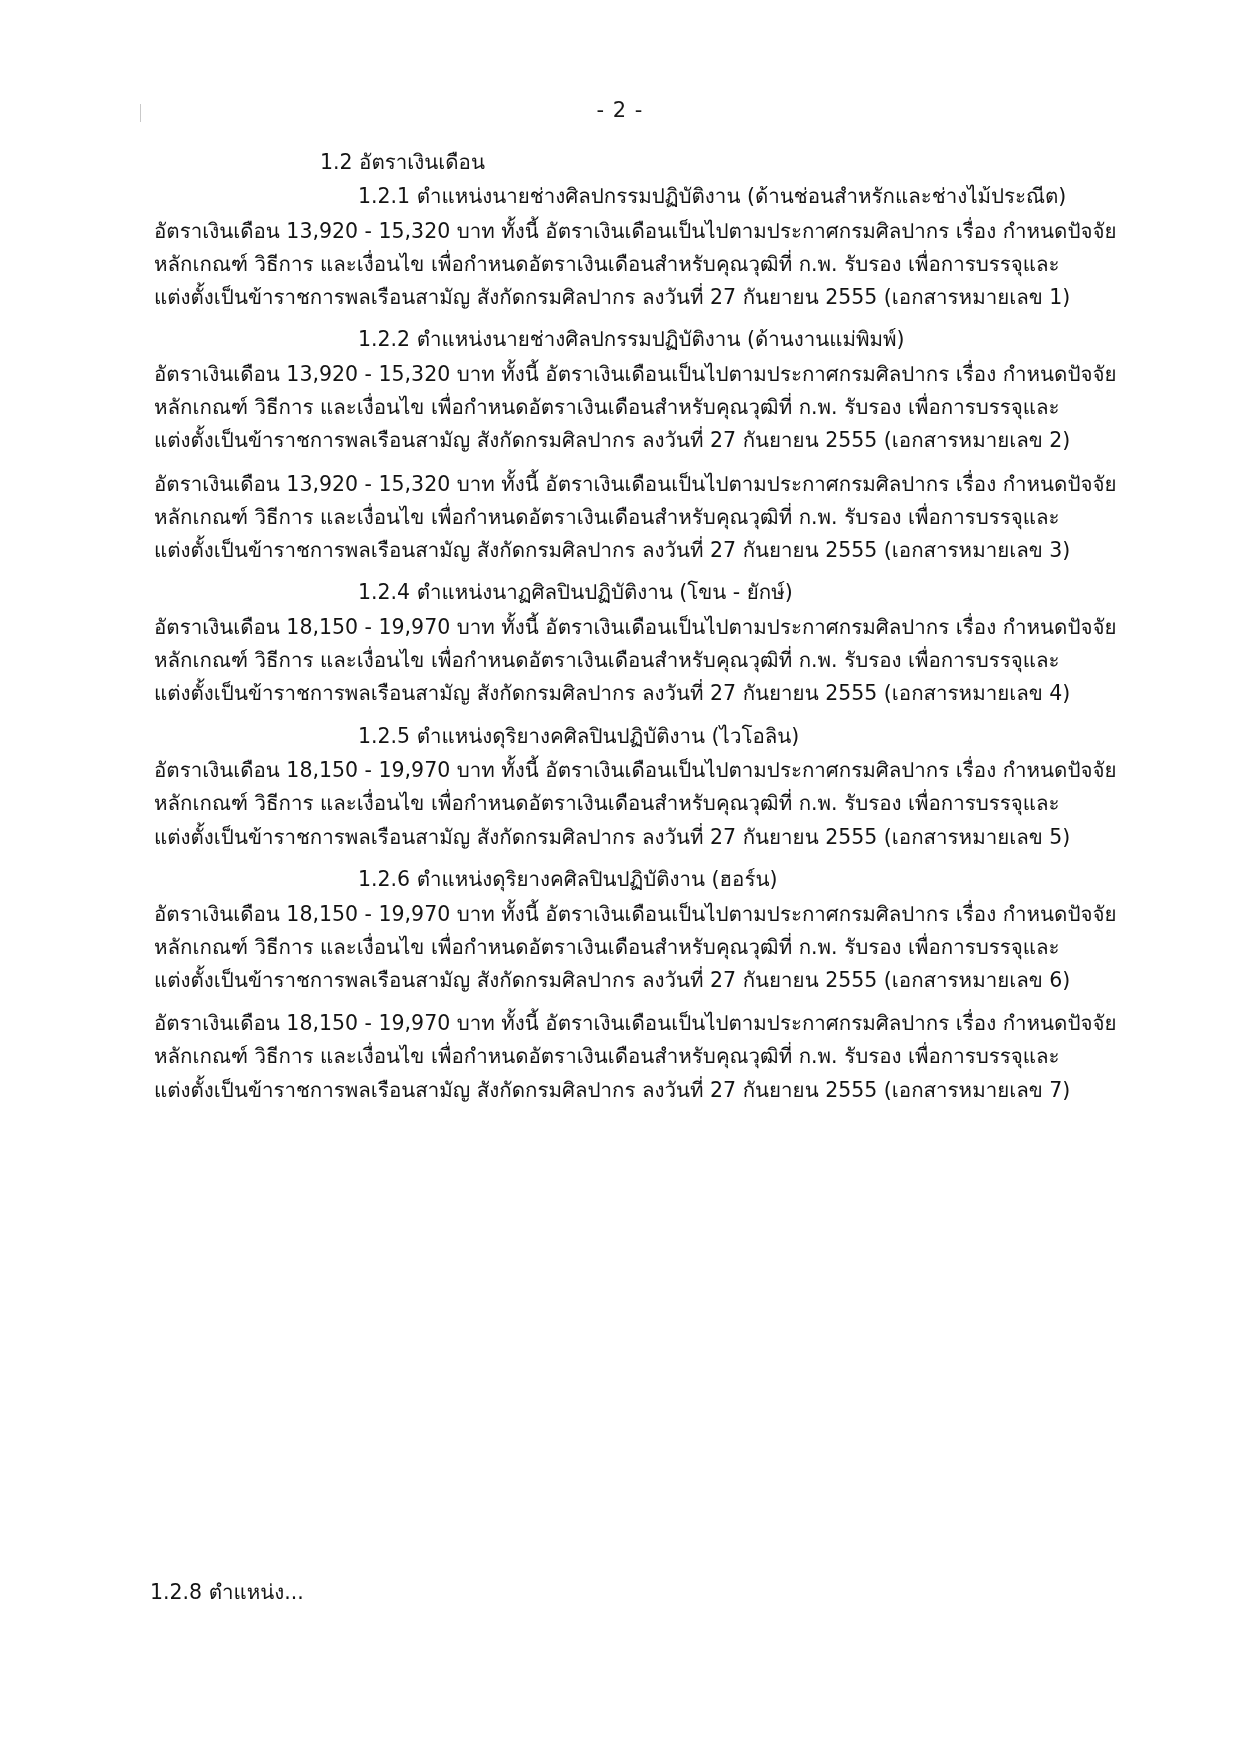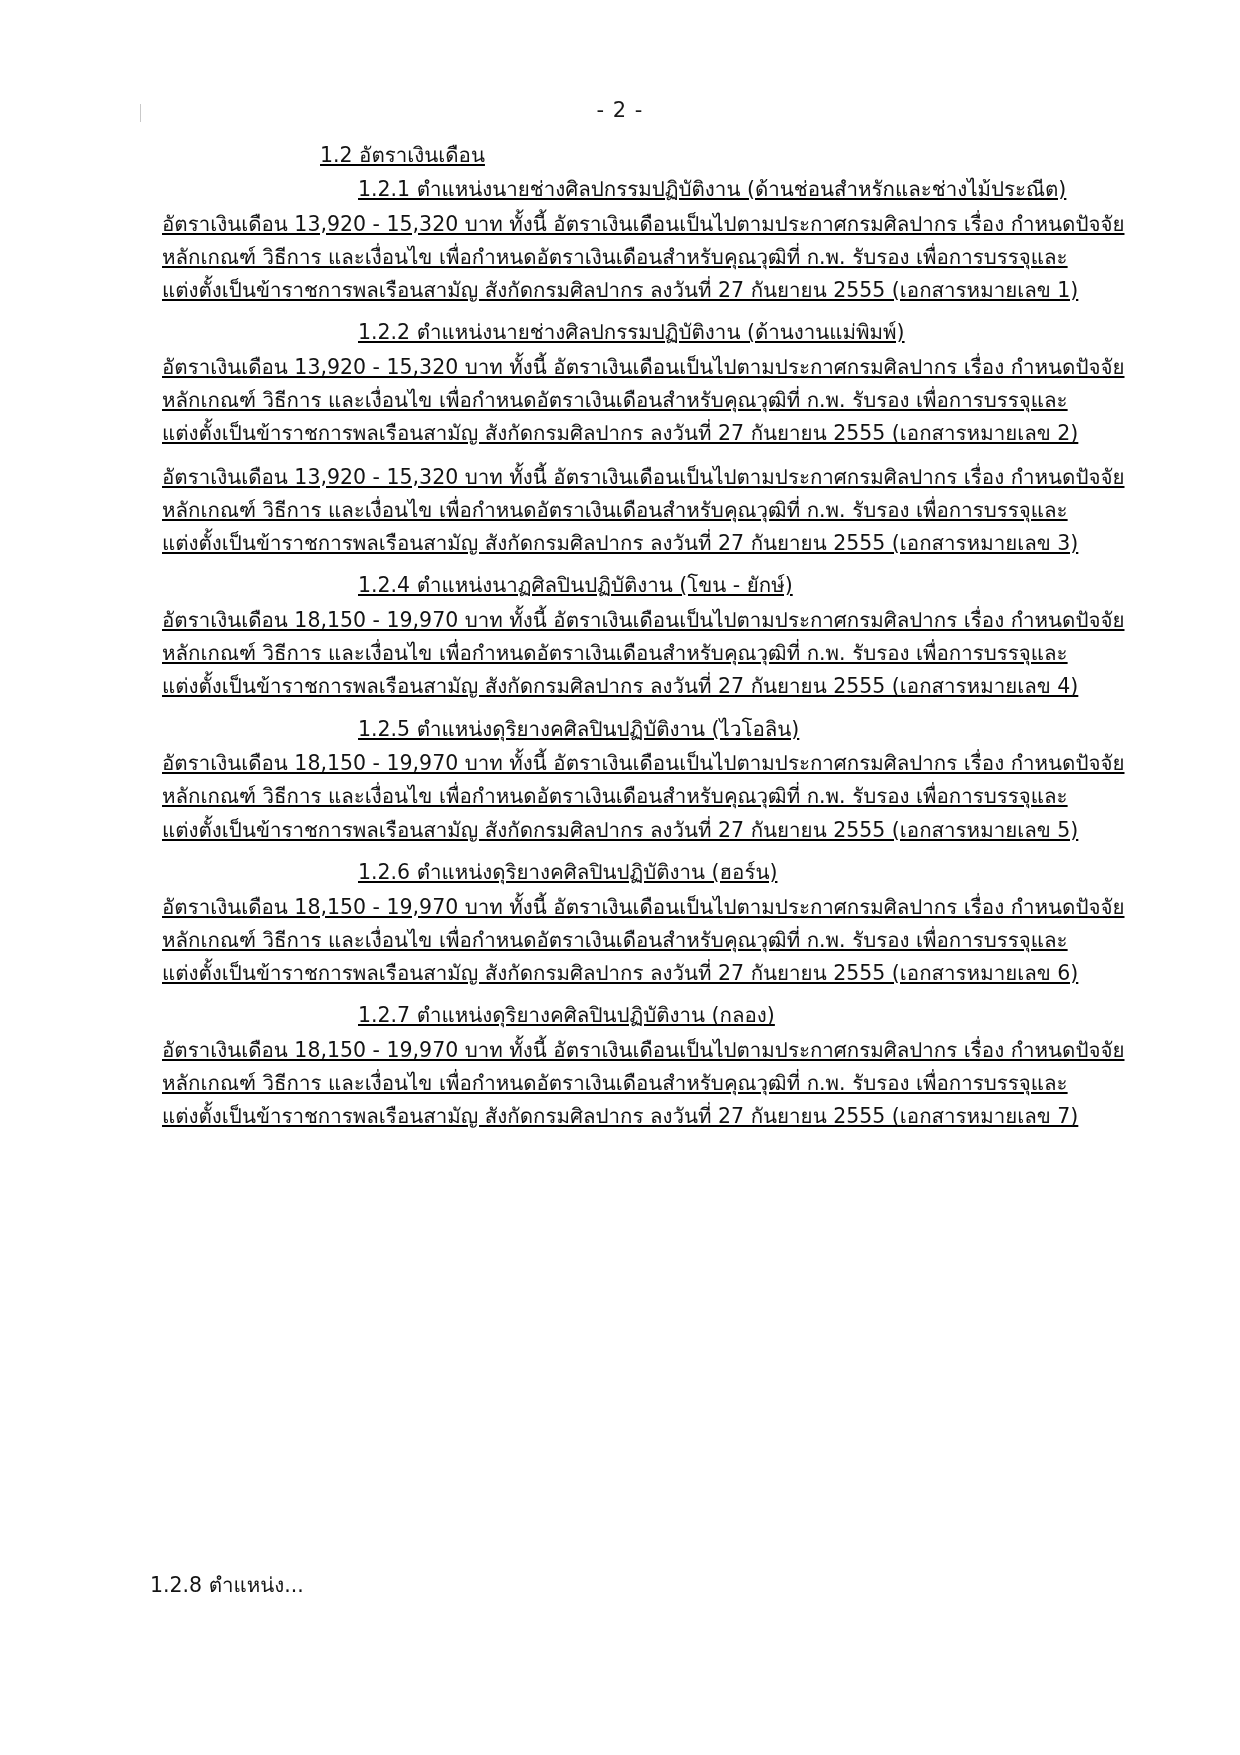--- a/index.html
+++ b/index.html
@@ -23,40 +23,39 @@
     top: 98px;
     left: 0;
     width: 1240px;
     text-align: center;
     font-size: 21px;
     color: #1a1a1a;
     letter-spacing: 1px;
   }
   .content {
     position: absolute;
-    top: 140px;
+    top: 147px;
     left: 150px;
     width: 920px;
-    text-decoration: underline;
   }
   .para-head {
     font-size: 20.5px;
     line-height: 1.55;
     color: #141414;
     margin: 0 0 2px 0;
     text-indent: 0;
     padding-left: 0;
   }
   .head-indent-1 { padding-left: 170px; }
   .head-indent-2 { padding-left: 208px; }
   .body-block {
     font-size: 20.5px;
     line-height: 1.62;
     color: #141414;
-    margin: 0 0 8px 12px;
+    margin: 0 0 8px 4px;
   }
   .body-block .ln {
     display: block;
     white-space: nowrap;
   }
   .spacer-group { margin-bottom: 10px; }
   .footer-note {
     position: absolute;
     left: 0;
     top: 1428px;
@@ -135,21 +134,20 @@
     <div class="spacer-group">
       <p class="para-head head-indent-2">1.2.6 ตำแหน่งดุริยางคศิลปินปฏิบัติงาน (ฮอร์น)</p>
       <div class="body-block">
         <span class="ln">อัตราเงินเดือน 18,150 - 19,970 บาท ทั้งนี้ อัตราเงินเดือนเป็นไปตามประกาศกรมศิลปากร เรื่อง กำหนดปัจจัย</span>
         <span class="ln">หลักเกณฑ์ วิธีการ และเงื่อนไข เพื่อกำหนดอัตราเงินเดือนสำหรับคุณวุฒิที่ ก.พ. รับรอง เพื่อการบรรจุและ</span>
         <span class="ln">แต่งตั้งเป็นข้าราชการพลเรือนสามัญ สังกัดกรมศิลปากร ลงวันที่ 27 กันยายน 2555 (เอกสารหมายเลข 6)</span>
       </div>
     </div>
 
     <div class="spacer-group">
-      <p class="para-head head-indent-2">1.2.7 ตำแหน่งดุริยางคศิลปินปฏิบัติงาน (กลอง)</p>
       <div class="body-block">
         <span class="ln">อัตราเงินเดือน 18,150 - 19,970 บาท ทั้งนี้ อัตราเงินเดือนเป็นไปตามประกาศกรมศิลปากร เรื่อง กำหนดปัจจัย</span>
         <span class="ln">หลักเกณฑ์ วิธีการ และเงื่อนไข เพื่อกำหนดอัตราเงินเดือนสำหรับคุณวุฒิที่ ก.พ. รับรอง เพื่อการบรรจุและ</span>
         <span class="ln">แต่งตั้งเป็นข้าราชการพลเรือนสามัญ สังกัดกรมศิลปากร ลงวันที่ 27 กันยายน 2555 (เอกสารหมายเลข 7)</span>
       </div>
     </div>
 
     <div class="footer-note">1.2.8 ตำแหน่ง...</div>
 
   </div>

